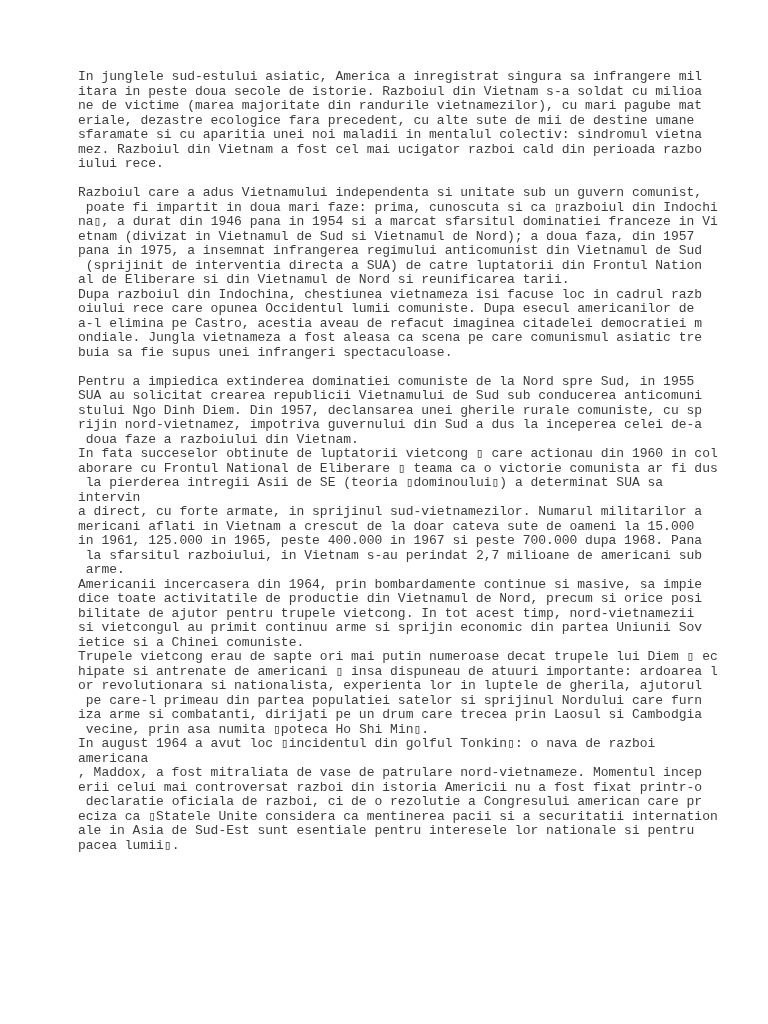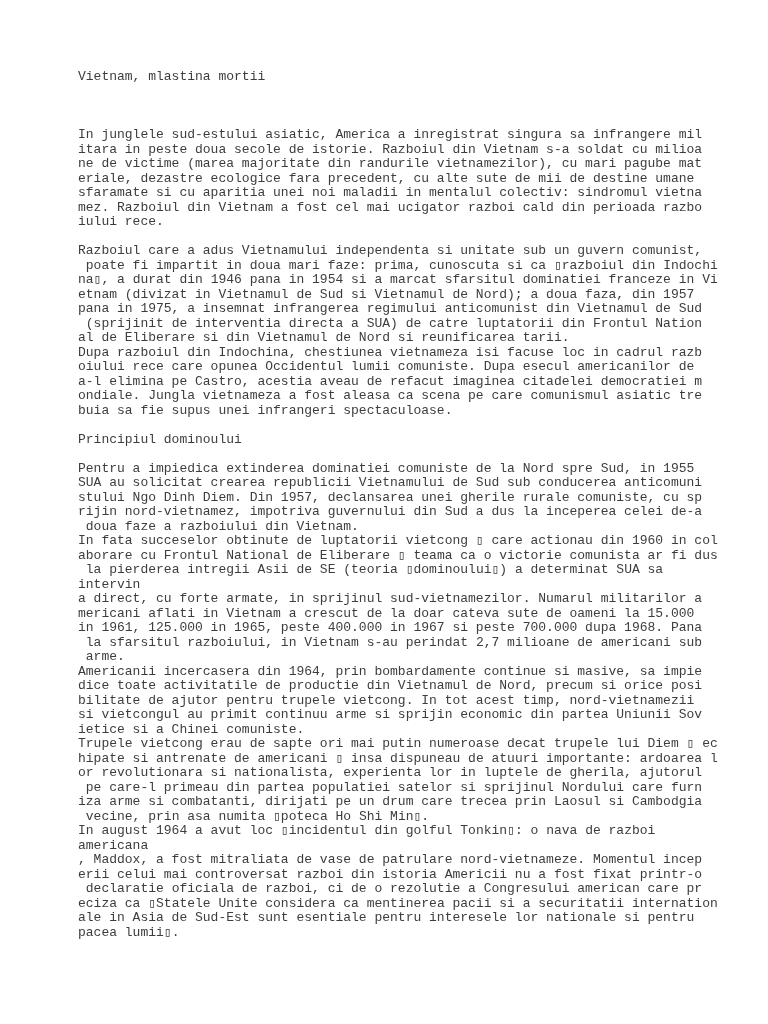--- a/index.html
+++ b/index.html
@@ -31,21 +31,20 @@
     letter-spacing: 0;
   }
   .doc-title {
     margin-bottom: 43.5px; 
   }
 </style>
 </head>
 <body>
 
 <div class="doc-page">
-  <div class="doc-text doc-title">Vietnam, mlastina mortii</div>
 
 
   <div class="doc-text">In junglele sud-estului asiatic, America a inregistrat singura sa infrangere mil
 itara in peste doua secole de istorie. Razboiul din Vietnam s-a soldat cu milioa
 ne de victime (marea majoritate din randurile vietnamezilor), cu mari pagube mat
 eriale, dezastre ecologice fara precedent, cu alte sute de mii de destine umane
 sfaramate si cu aparitia unei noi maladii in mentalul colectiv: sindromul vietna
 mez. Razboiul din Vietnam a fost cel mai ucigator razboi cald din perioada razbo
 iului rece.</div>
 
@@ -55,21 +54,20 @@
 etnam (divizat in Vietnamul de Sud si Vietnamul de Nord); a doua faza, din 1957
 pana in 1975, a insemnat infrangerea regimului anticomunist din Vietnamul de Sud
  (sprijinit de interventia directa a SUA) de catre luptatorii din Frontul Nation
 al de Eliberare si din Vietnamul de Nord si reunificarea tarii.
 Dupa razboiul din Indochina, chestiunea vietnameza isi facuse loc in cadrul razb
 oiului rece care opunea Occidentul lumii comuniste. Dupa esecul americanilor de
 a-l elimina pe Castro, acestia aveau de refacut imaginea citadelei democratiei m
 ondiale. Jungla vietnameza a fost aleasa ca scena pe care comunismul asiatic tre
 buia sa fie supus unei infrangeri spectaculoase.</div>
 
-  <div class="doc-text">Principiul dominoului</div>
 
   <div class="doc-text">Pentru a impiedica extinderea dominatiei comuniste de la Nord spre Sud, in 1955
 SUA au solicitat crearea republicii Vietnamului de Sud sub conducerea anticomuni
 stului Ngo Dinh Diem. Din 1957, declansarea unei gherile rurale comuniste, cu sp
 rijin nord-vietnamez, impotriva guvernului din Sud a dus la inceperea celei de-a
  doua faze a razboiului din Vietnam.
 In fata succeselor obtinute de luptatorii vietcong ▯ care actionau din 1960 in col
 aborare cu Frontul National de Eliberare ▯ teama ca o victorie comunista ar fi dus
  la pierderea intregii Asii de SE (teoria ▯dominoului▯) a determinat SUA sa intervin
 a direct, cu forte armate, in sprijinul sud-vietnamezilor. Numarul militarilor a

